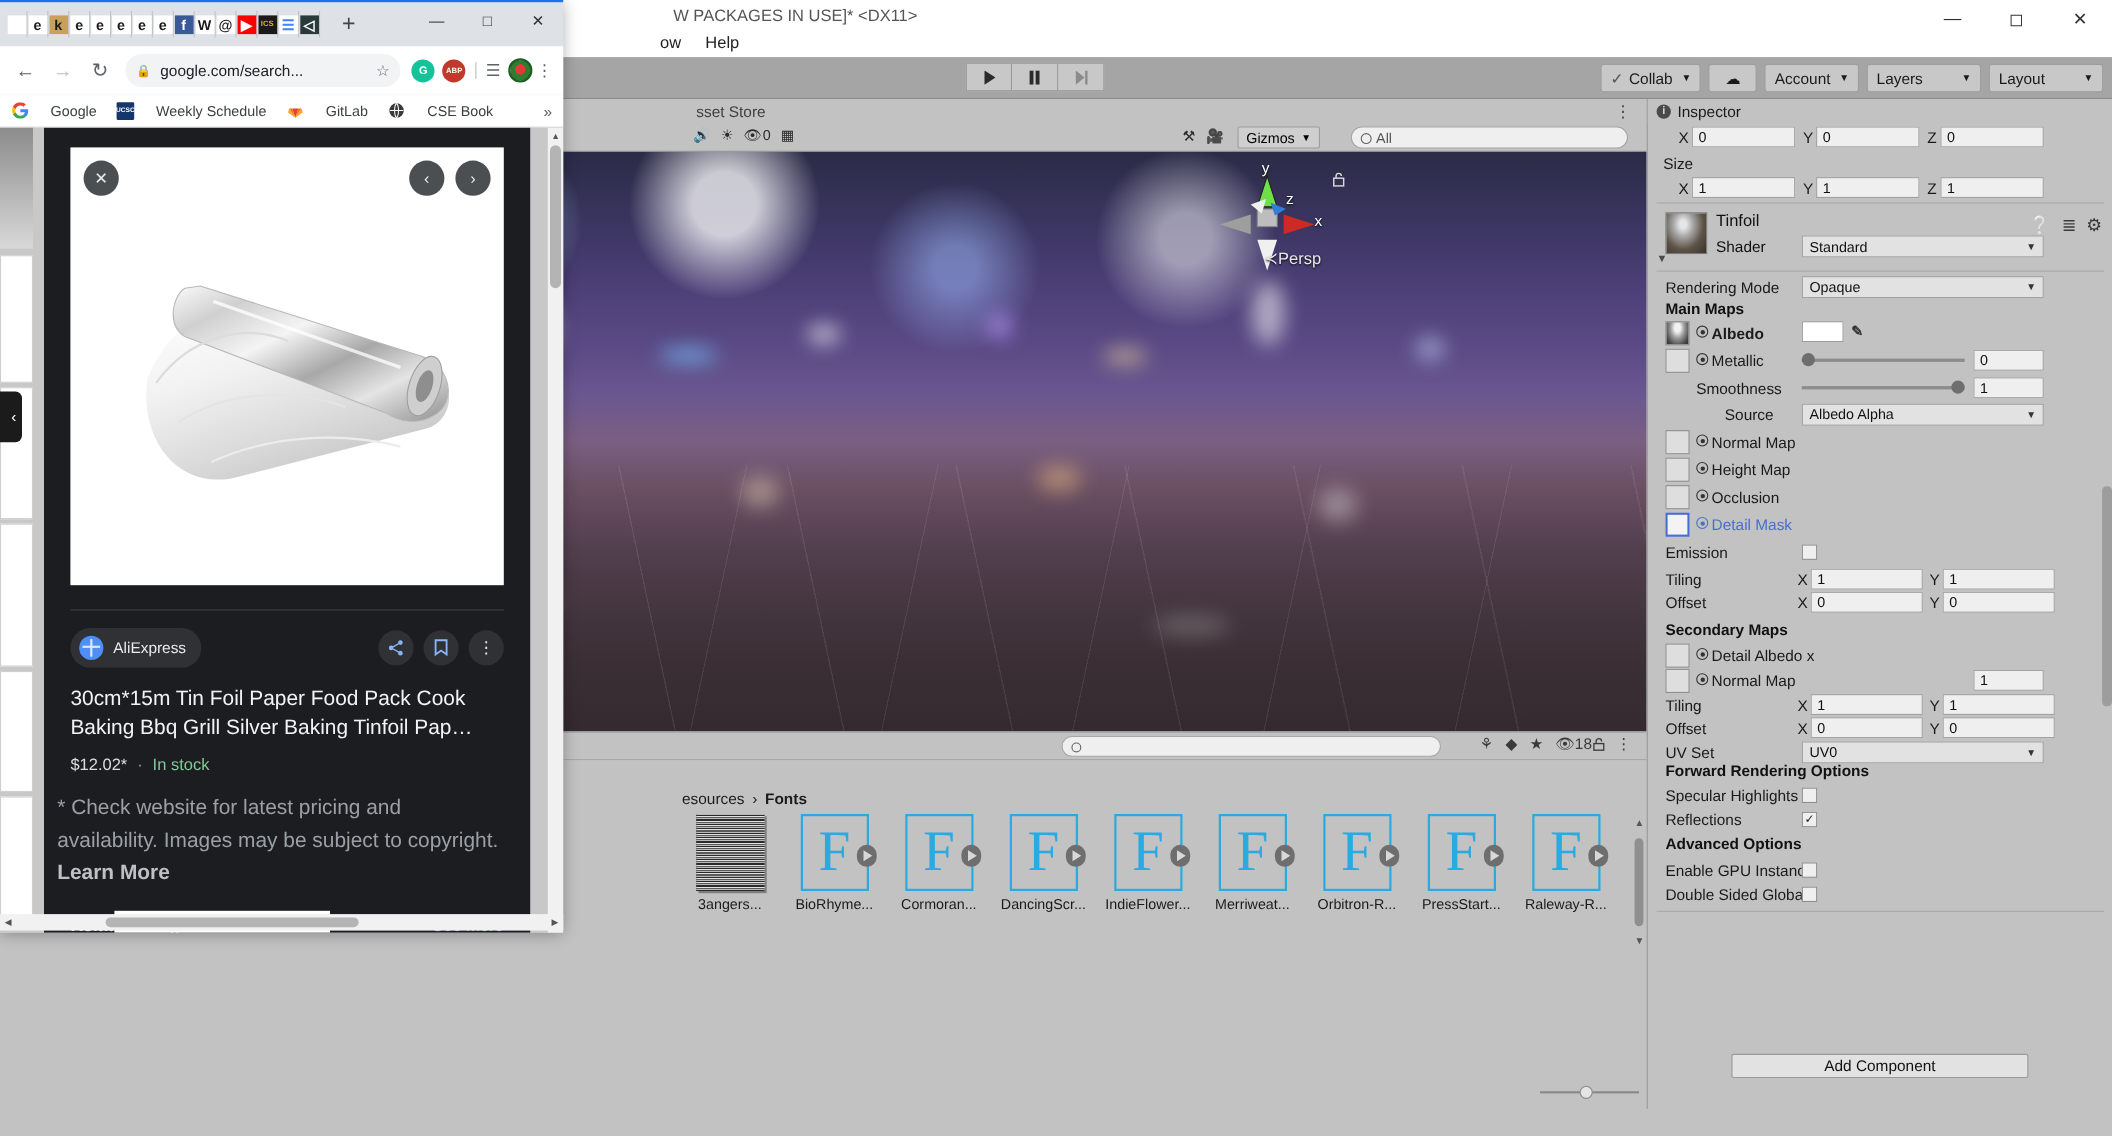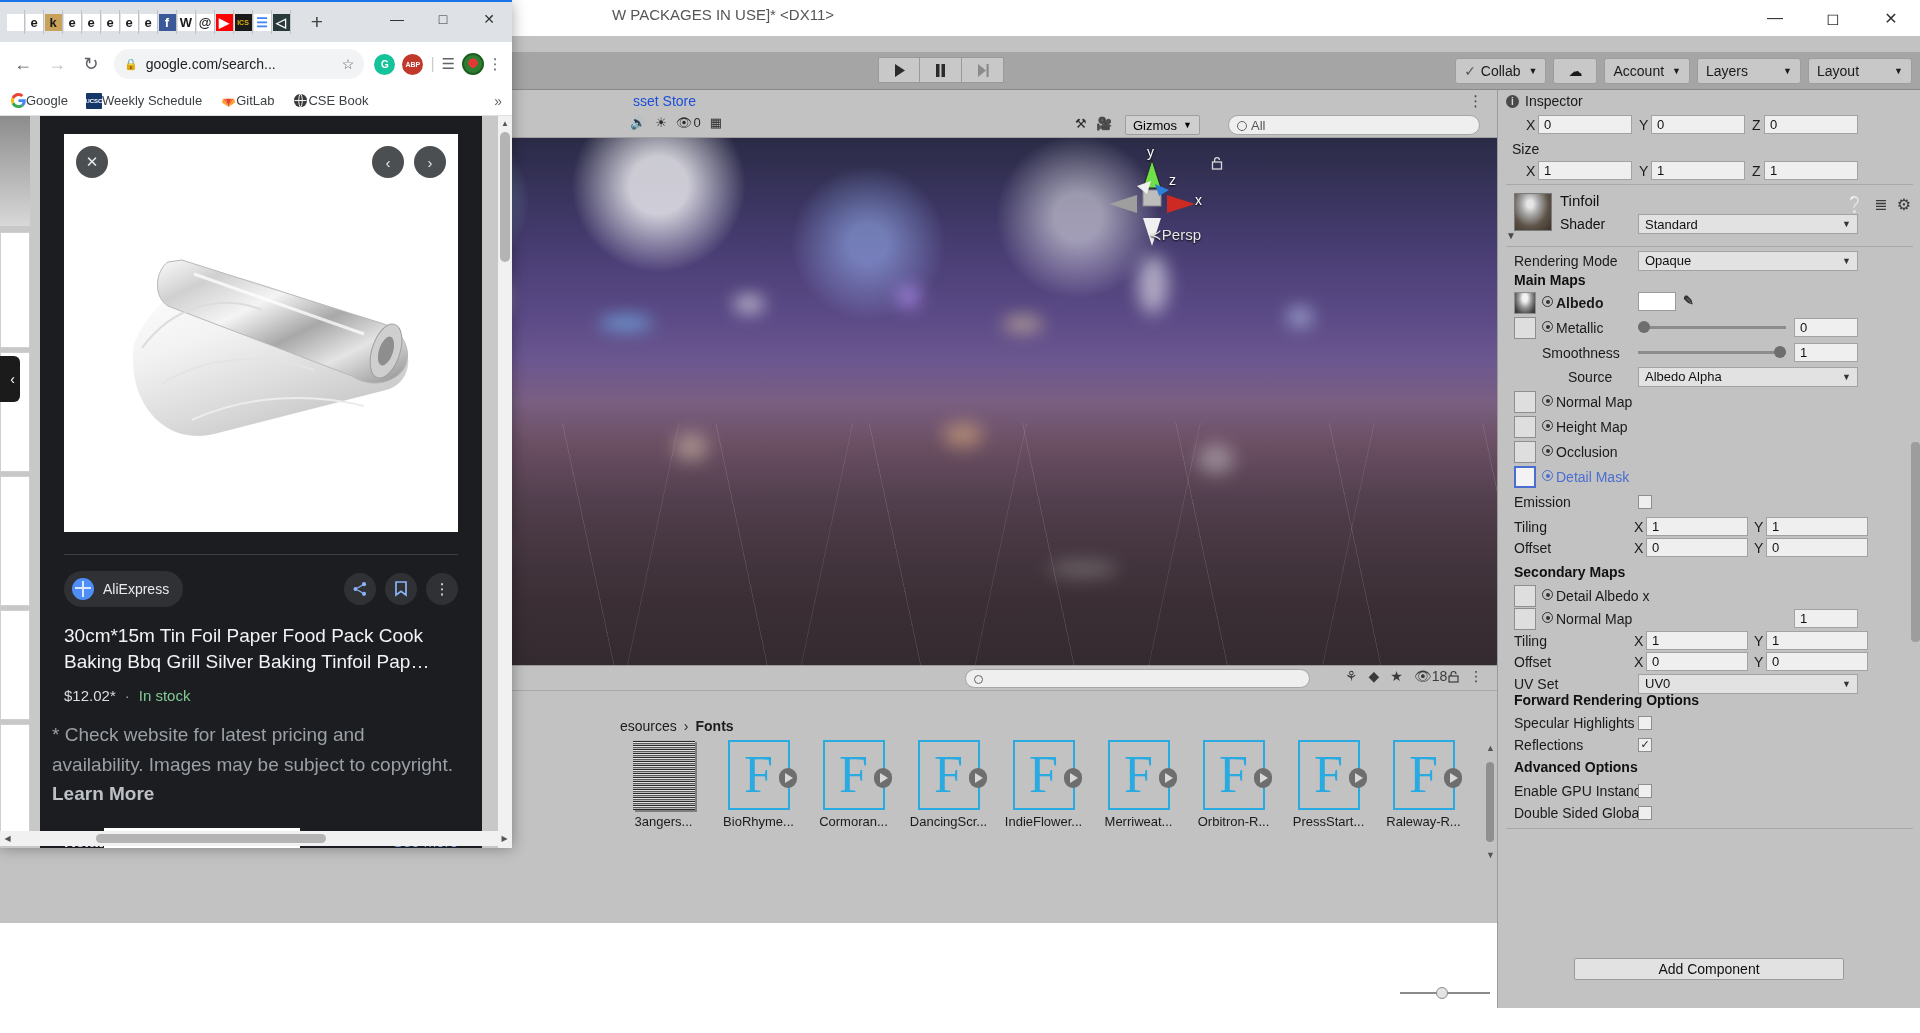--- a/index.html
+++ b/index.html
@@ -6,21 +6,21 @@
   html, body {
     width: 1920px; height: 1033px;
     overflow: hidden;
     font-family: "Liberation Sans", sans-serif;
     background: #ffffff;
   }
   #root { position: relative; width: 1920px; height: 1033px; }
 
   
   #unity {
-    position: absolute; left: 0; top: 0; width: 1920px; height: 923px;
+    position: absolute; left: 0; top: 0; width: 1920px; height: 1033px;
     background: #c2c2c2;
   }
   .u-titlebar {
     position: absolute; left: 0; top: 0; width: 1920px; height: 36px;
     background: #ffffff; display: flex; align-items: center;
   }
   .u-title {
     position: absolute; left: 612px; top: 6px;
     font-size: 15px; color: #555; white-space: nowrap;
   }
@@ -56,21 +56,21 @@
   .u-pill {
     height: 26px; background: #c8c8c8; border: 1px solid #9e9e9e; border-radius: 3px;
     display: flex; align-items: center; padding: 0 8px; font-size: 14px; color: #1a1a1a;
     white-space: nowrap;
   }
   .u-pill .caret { margin-left: 8px; font-size: 9px; }
 
   
   .u-sceneTabs {
     position: absolute; left: 0; top: 90px; width: 1497px; height: 22px;
-    background: #c2c2c2; font-size: 14px; color: #1d4ed8;
+    background: #c2c2c2; font-size: 14px; color: #404040;
   }
   .u-sceneTabs .lbl { position: absolute; left: 633px; top: 3px; }
 
   .u-sceneToolbar {
     position: absolute; left: 0; top: 112px; width: 1497px; height: 26px;
     background: #c2c2c2; border-bottom: 1px solid #a0a0a0;
   }
   .u-gizmoBtn {
     position: absolute; left: 1125px; top: 3px; height: 20px; padding: 0 7px;
     background: #cfcfcf; border: 1px solid #9e9e9e; border-radius: 2px;
@@ -339,21 +339,21 @@
     display: flex; align-items: center; padding: 0 10px; margin: 0 6px; gap: 8px;
     font-size: 14px; color: #202124;
   }
   .c-omnibox .lock { font-size: 11px; color: #5f6368; }
   .c-omnibox .star { margin-left: auto; font-size: 14px; color: #5f6368; }
   .c-ext { display: flex; align-items: center; gap: 7px; padding-left: 4px; }
   .c-ext .ic { width: 21px; height: 21px; border-radius: 50%; display: flex; align-items: center; justify-content: center; font-size: 10px; color: #fff; font-weight: bold; }
   .c-menu { width: 22px; text-align: center; color: #5f6368; font-size: 15px; }
 
   .c-bookmarks { height: 30px; background: #fff; display: flex; align-items: center; padding: 0 10px; gap: 18px; border-bottom: 1px solid #e0e0e0; }
-  .c-bm { display: flex; align-items: center; gap: 0; font-size: 13px; color: #3c4043; white-space: nowrap; }
+  .c-bm { display: flex; align-items: center; gap: 20px; font-size: 13px; color: #3c4043; white-space: nowrap; }
   .c-bmicon { width: 16px; height: 16px; display: flex; align-items: center; justify-content: center; font-size: 11px; }
   .c-bmmore { margin-left: auto; color: #5f6368; font-size: 14px; }
 
   .c-content { position: relative; height: 732px; background: #cfcfcf; overflow: hidden; }
   .c-pagebg { position: absolute; inset: 0; background: #c8c8c8; }
   .c-leftstrip { position: absolute; left: 0; top: 0; width: 30px; height: 100%; }
   .c-leftstrip .blk { position: absolute; left: 0; width: 30px; background: #ffffff; border: 1px solid #cfcfcf; }
   .c-lt-thumb { position: absolute; left: 0; width: 30px; height: 110px; background: linear-gradient(180deg,#8c8c8c,#d8d8d8); }
   .c-arrowL {
     position: absolute; left: -14px; top: 240px; width: 34px; height: 46px;
@@ -420,20 +420,24 @@
 
     <div class="u-titlebar">
       <div class="u-title">W PACKAGES IN USE]* &lt;DX11&gt;</div>
       <div class="u-wincontrols">
         <div>—</div>
         <div>◻</div>
         <div>✕</div>
       </div>
     </div>
 
+    <div class="u-menubar">
+      <span>ow</span>
+      <span>Help</span>
+    </div>
 
     <div class="u-toolbar">
       <div class="u-playgroup">
         <div class="u-playbtn">
           <svg width="11" height="13" viewBox="0 0 11 13">
               <polygon points="1,0 11,6.5 1,13" fill="#2b2b2b"></polygon>
             </svg>
         </div>
         <div class="u-playbtn">
           <svg width="11" height="13" viewBox="0 0 11 13">

